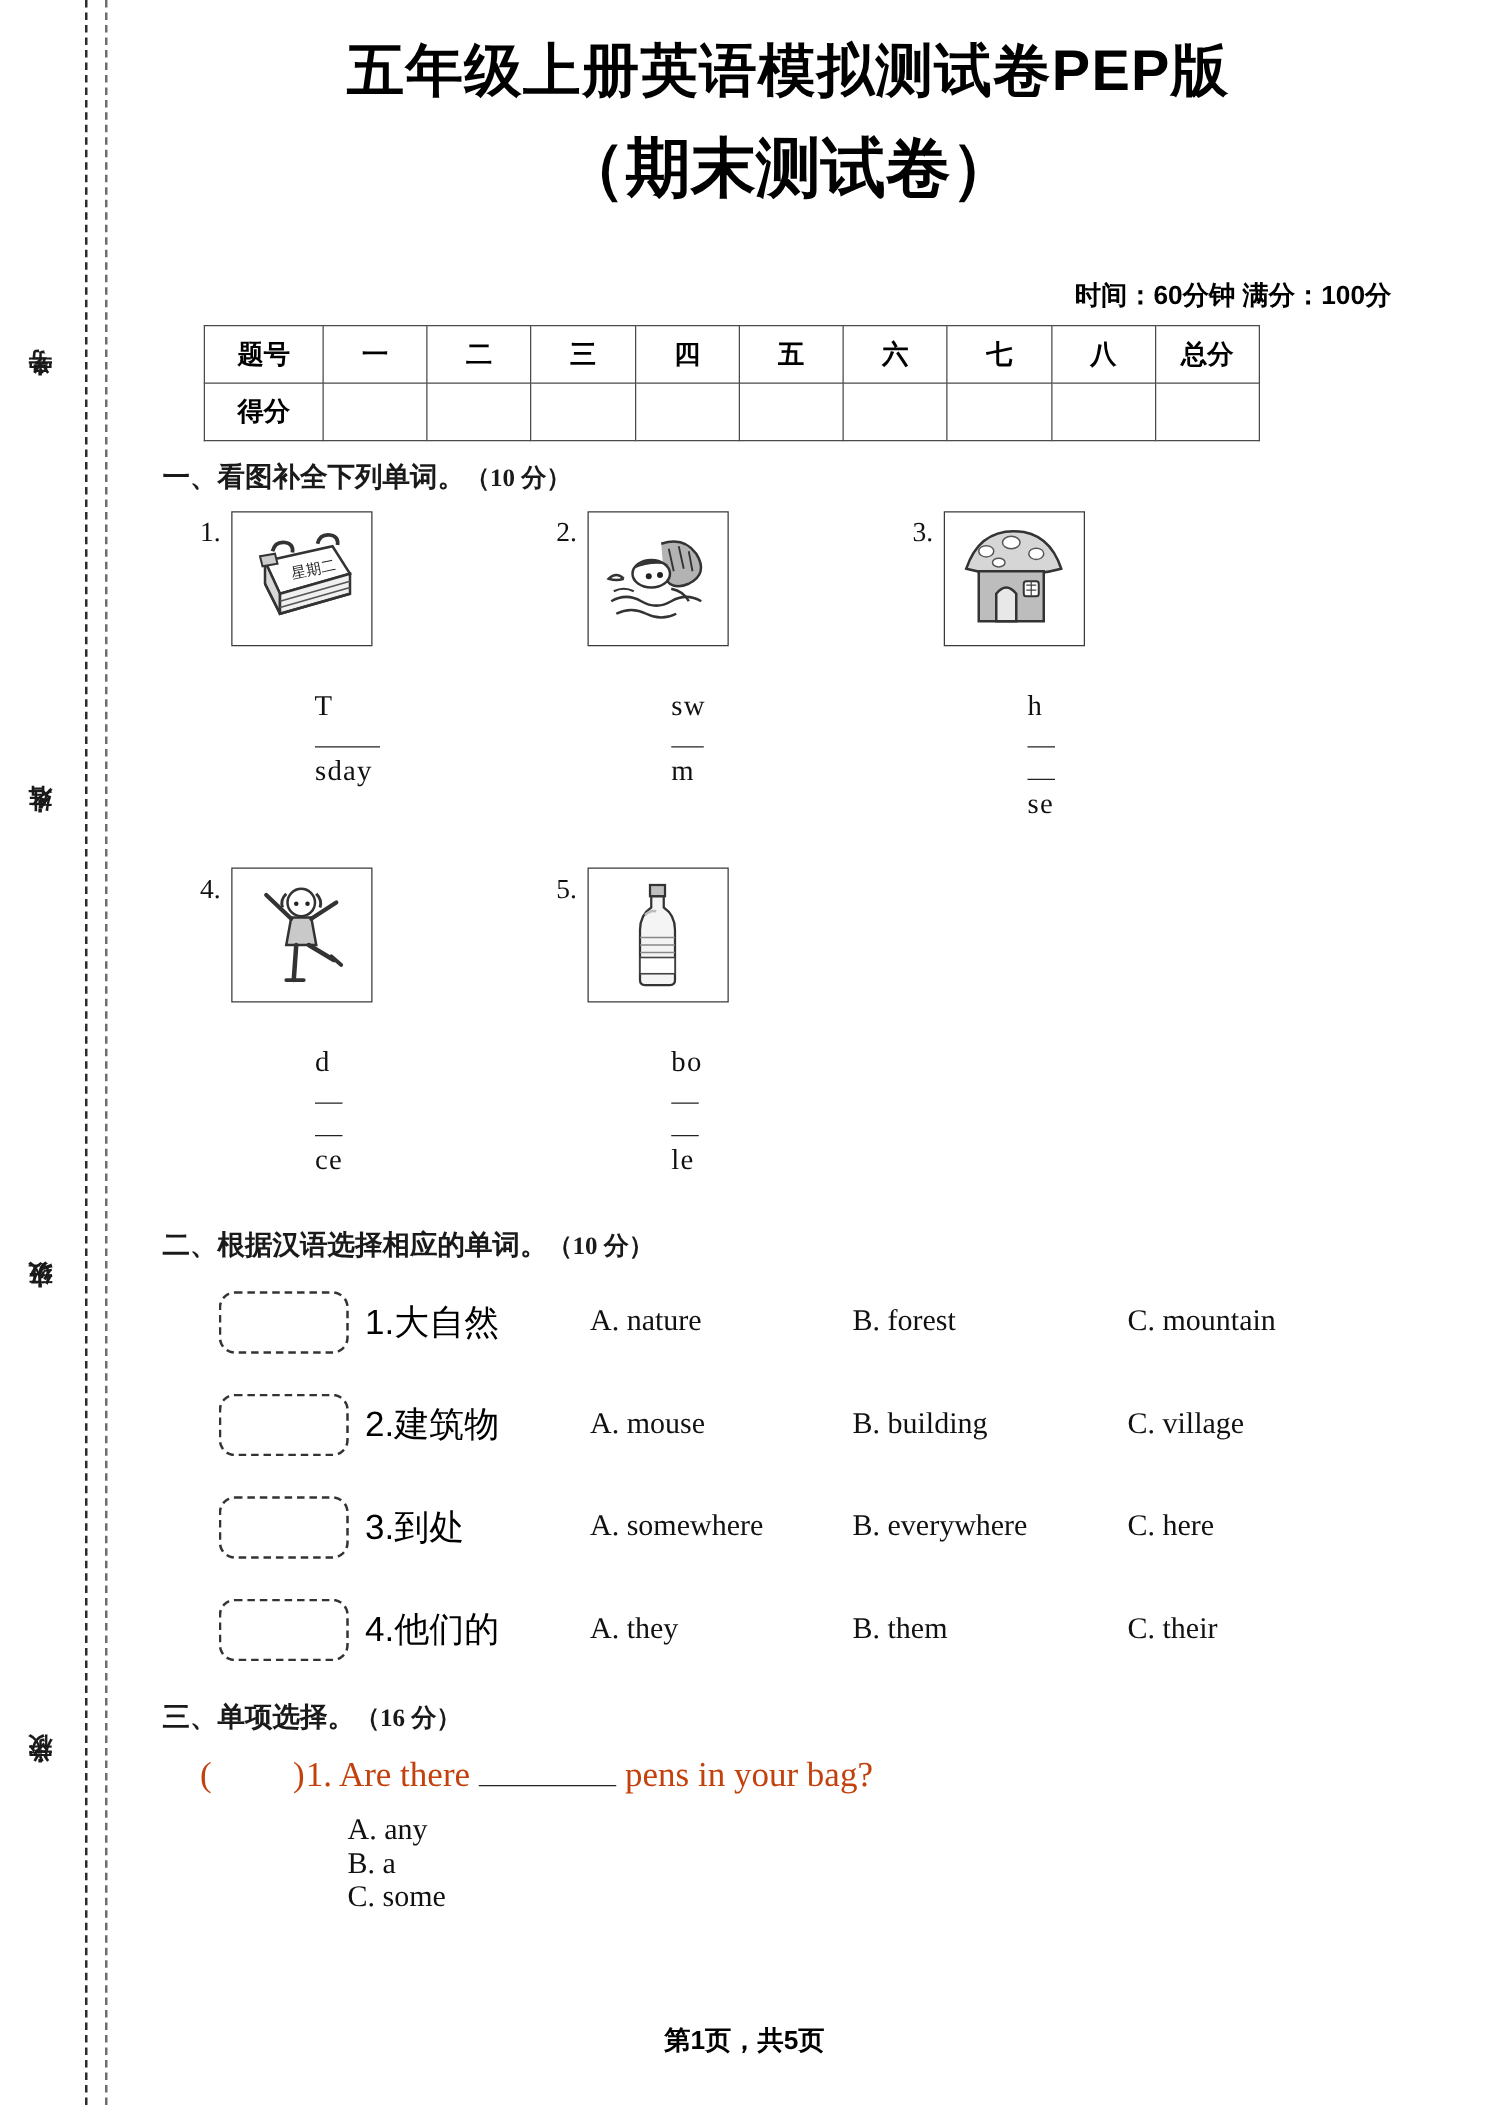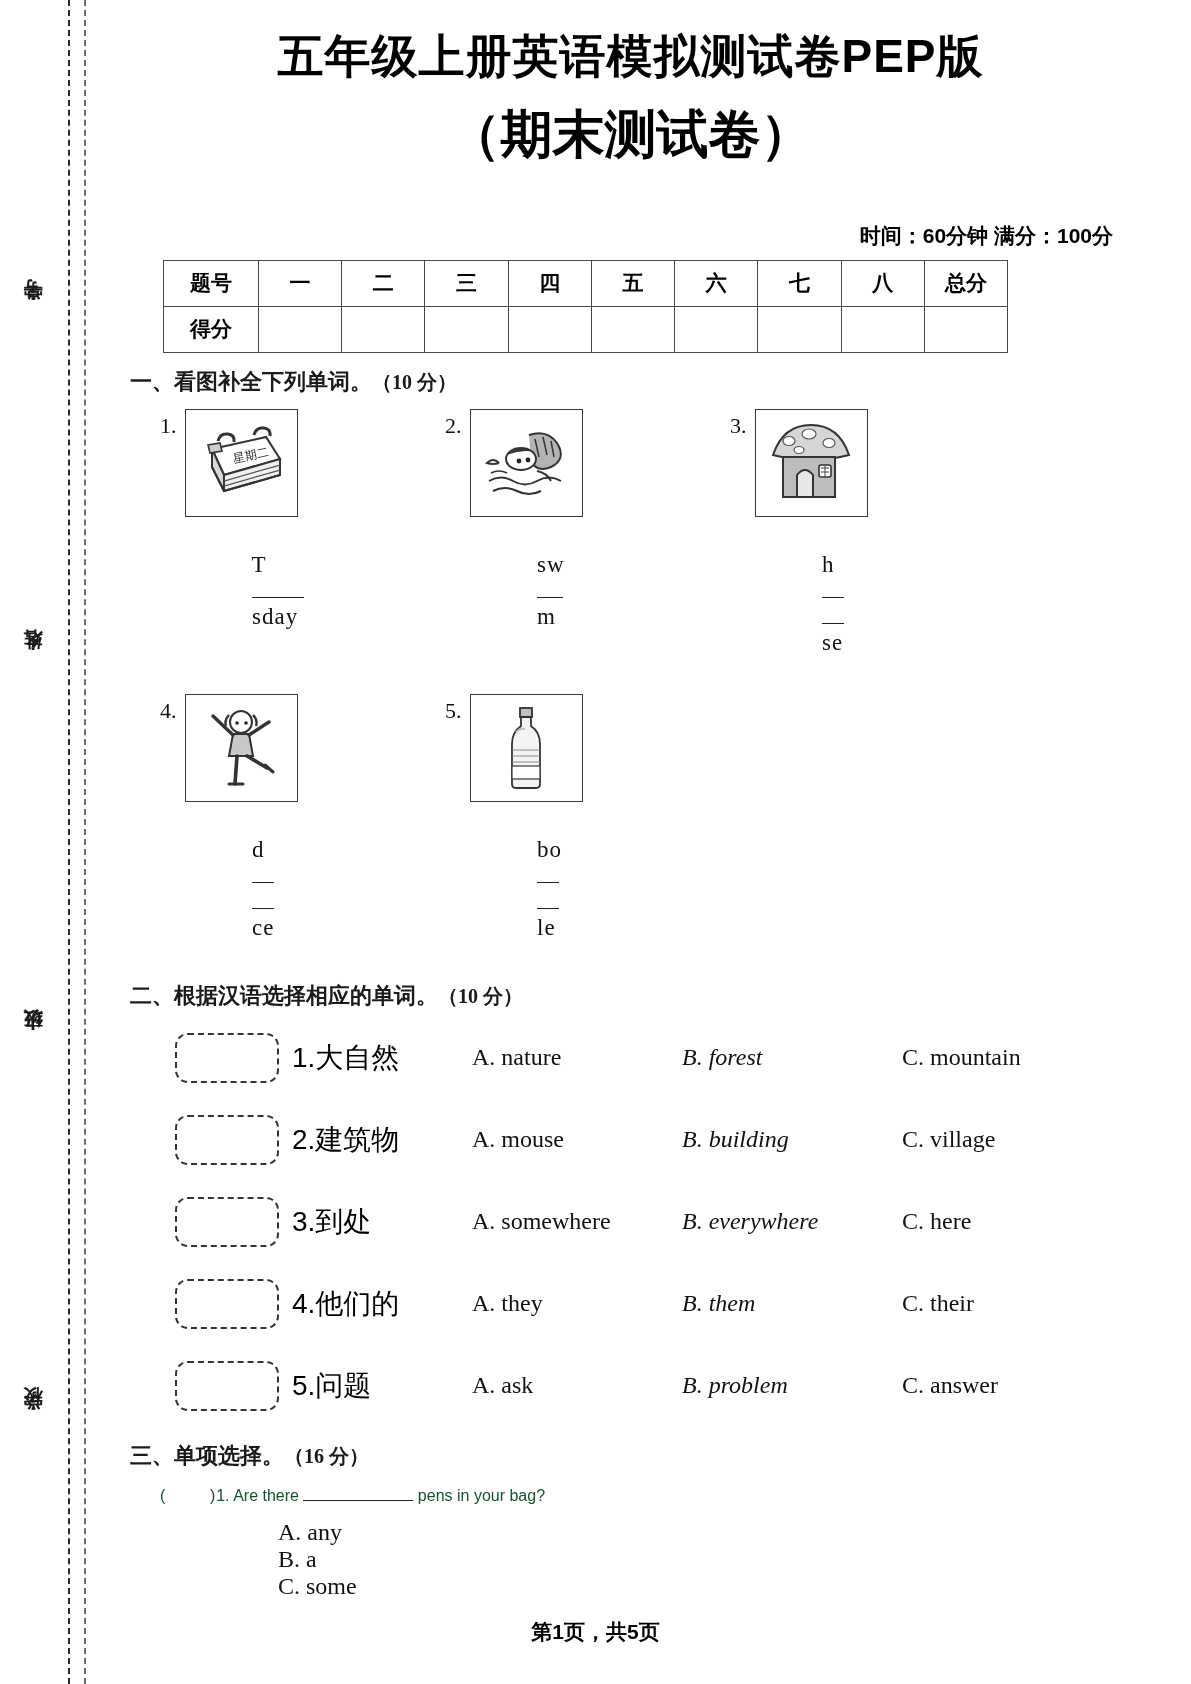--- a/index.html
+++ b/index.html
@@ -160,29 +160,29 @@
     font-family:"Liberation Sans", sans-serif;
     font-size:28px;
     color:#000;
   }
   .opt {
     font-family:"Liberation Serif", serif;
     font-size:24px;
     color:#111;
   }
   .opt.a { width:210px; }
-  .opt.b { width:220px;font-style:italic; }
+  .opt.b { width:220px; }
   .opt.c { width:200px; }
 
   
   .sc-item { margin-top:16px; padding-left:30px; }
   .sc-stem {
-    font-family:Liberation Sans, sans-serif;
-    font-size:16px;
-    color:#14532d;
+    font-family:Liberation Serif, serif;
+    font-size:28px;
+    color:#c2410c;
     white-space:pre;
   }
   .sc-paren { letter-spacing:1px; }
   .stem-blank {
     display:inline-block;
     width:110px;
     border-bottom:1.7px solid #222;
   }
   .sc-options {
     margin-top:14px;
@@ -432,27 +432,20 @@
     </div>
 
     <div class="choice-row">
       <div class="ans-box"></div>
       <div class="cn-term"><span>4.</span><span>他们的</span></div>
       <div class="opt a">A.  they</div>
       <div class="opt b">B. them</div>
       <div class="opt c">C. their</div>
     </div>
 
-    <div class="choice-row">
-      <div class="ans-box"></div>
-      <div class="cn-term"><span>5.</span><span>问题</span></div>
-      <div class="opt a">A. ask</div>
-      <div class="opt b">B. problem</div>
-      <div class="opt c">C. answer</div>
-    </div>
   </div>
 
   <div class="section-heading">
     <span>三、</span><span>单项选择。</span><span class="pts">（16 分）</span>
   </div>
 
   <div class="sc-item">
     <div class="sc-stem"><span class="sc-paren">(        )</span><span>1.</span> <span>Are there</span> <span class="stem-blank"></span> <span>pens in your bag?</span></div>
     <div class="sc-options">
       <span class="opt opt-a">A. any</span>

